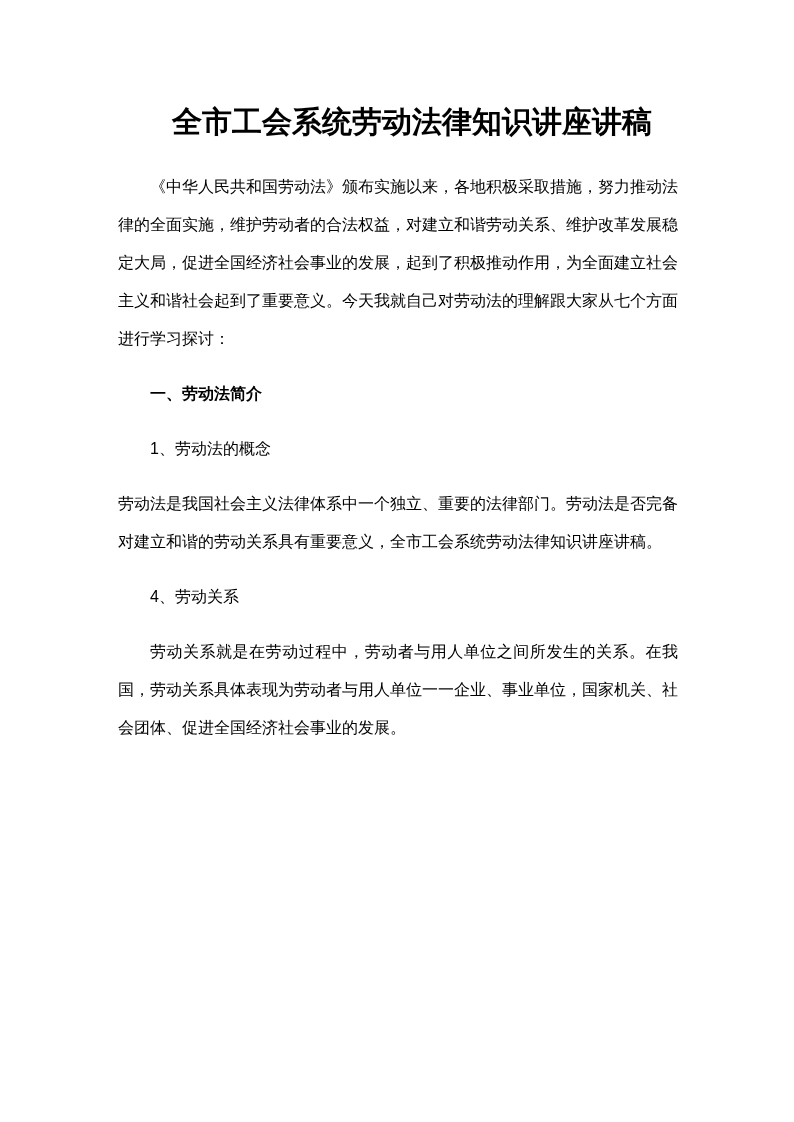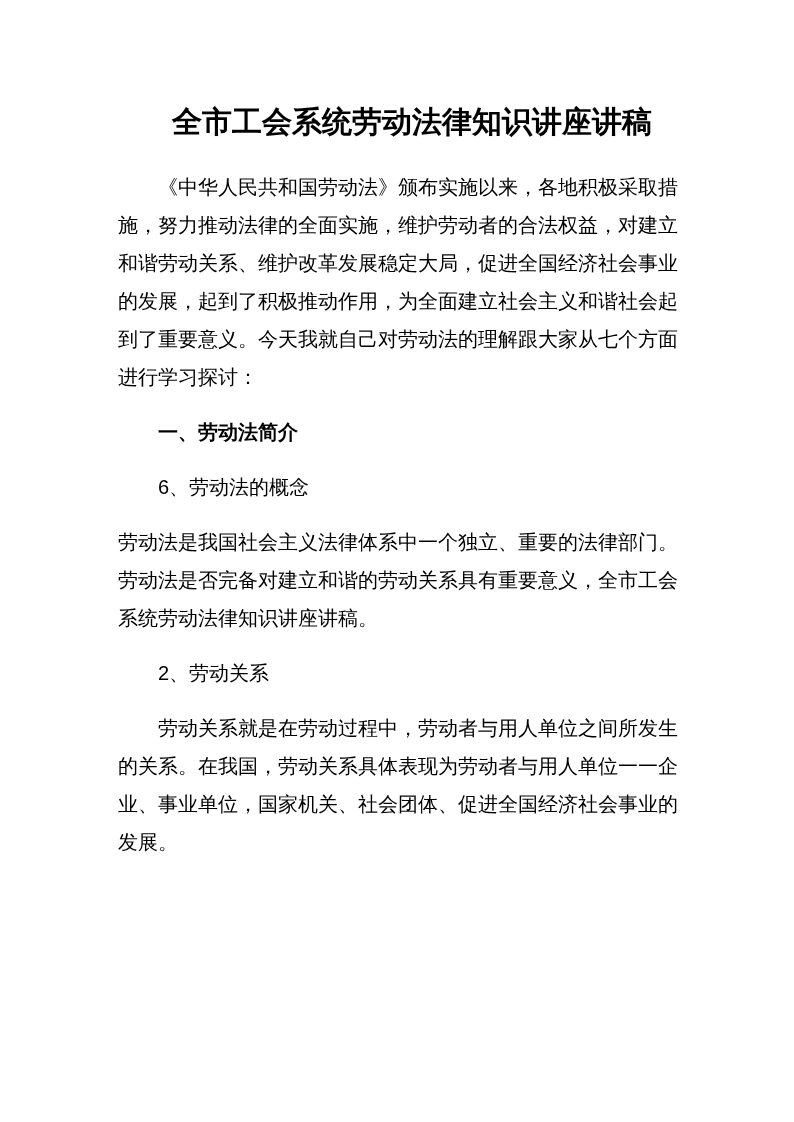--- a/index.html
+++ b/index.html
@@ -30,21 +30,21 @@
   }
   .doc-subtitle {
     font-size: 21px;
     font-weight: 400;
     line-height: 38px;
     text-align: center;
     text-indent: 22px;
     margin: 0 0 70px 0;
   }
   .doc-block {
-    font-size: 20px;
+    font-size: 16px;
     line-height: 38px;
     text-align: justify;
     margin: 0 0 17px 0;
   }
   .indent-2em {
     text-indent: 2em;
   }
   .heading-bold {
     font-weight: 700;
     margin-top: 15px;
@@ -58,21 +58,21 @@
 
 <div class="page">
 
   <h1 class="doc-title">全市工会系统劳动法律知识讲座讲稿</h1>
 
 
   <p class="doc-block indent-2em">《中华人民共和国劳动法》颁布实施以来，各地积极采取措施，努力推动法律的全面实施，维护劳动者的合法权益，对建立和谐劳动关系、维护改革发展稳定大局，促进全国经济社会事业的发展，起到了积极推动作用，为全面建立社会主义和谐社会起到了重要意义。今天我就自己对劳动法的理解跟大家从七个方面进行学习探讨：</p>
 
   <p class="doc-block indent-2em heading-bold heading-line">一、劳动法简介</p>
 
-  <p class="doc-block indent-2em heading-line">6、劳动法的概念</p>
+  <p class="doc-block indent-2em heading-line">1、劳动法的概念</p>
 
   <p class="doc-block">劳动法是我国社会主义法律体系中一个独立、重要的法律部门。劳动法是否完备对建立和谐的劳动关系具有重要意义，全市工会系统劳动法律知识讲座讲稿。</p>
 
-  <p class="doc-block indent-2em heading-line">2、劳动关系</p>
+  <p class="doc-block indent-2em heading-line">4、劳动关系</p>
 
   <p class="doc-block indent-2em">劳动关系就是在劳动过程中，劳动者与用人单位之间所发生的关系。在我国，劳动关系具体表现为劳动者与用人单位一一企业、事业单位，国家机关、社会团体、促进全国经济社会事业的发展。</p>
 
 </div>
 
 </body></html>

